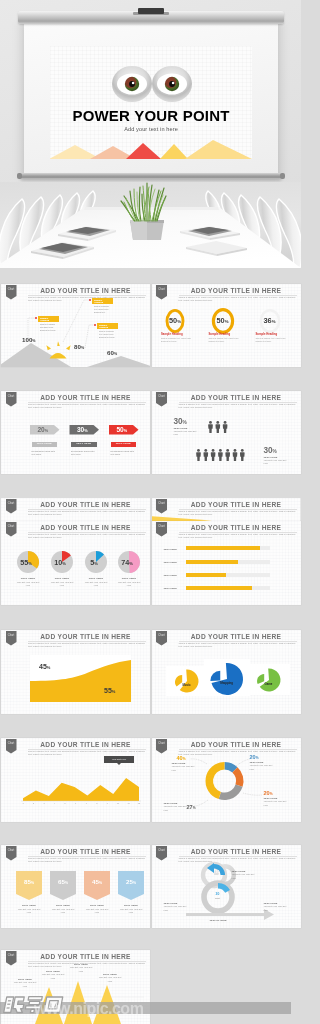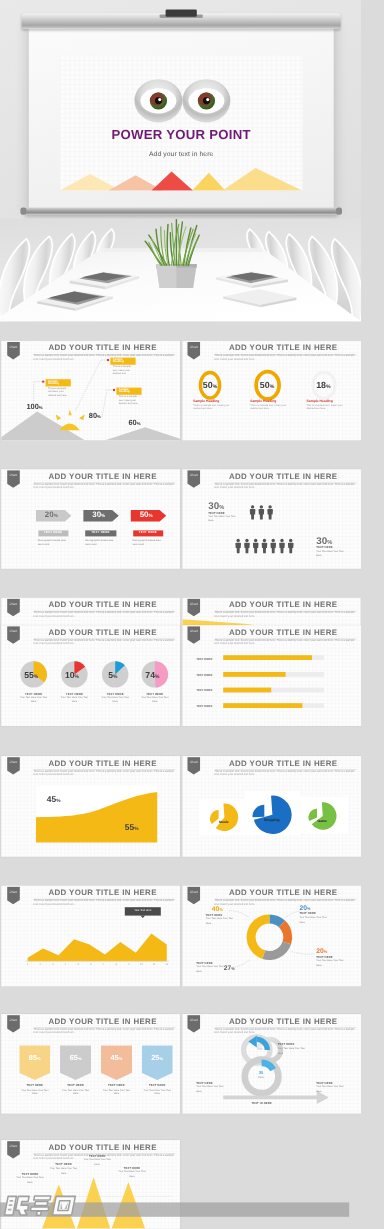--- a/index.html
+++ b/index.html
@@ -30,21 +30,21 @@
   .scr-bot-cap{position:absolute;top:173px;width:5px;height:6px;border-radius:2px;background:#8b8b8b;}
 
   
   .hero-slide{position:absolute;left:26px;top:23px;width:202px;height:113px;
         background:#fcfcfc;overflow:hidden;}
   .hero-slide .grid{position:absolute;inset:0;
         background-image:linear-gradient(to right,rgba(0,0,0,0.018) 1px,transparent 1px),
                          linear-gradient(to bottom,rgba(0,0,0,0.018) 1px,transparent 1px);
         background-size:4px 4px;}
   .hero-title{position:absolute;left:0;top:61px;width:202px;text-align:center;
-        font-size:11px;font-weight:bold;color:#701a75;letter-spacing:0.2px;}
+        font-size:15px;font-weight:bold;color:#000000;letter-spacing:0.2px;}
   .hero-sub{position:absolute;left:0;top:80px;width:202px;text-align:center;
         font-size:5.6px;color:#555;letter-spacing:0.1px;}
   .eyes{position:absolute;left:0;top:14px;width:202px;height:48px;}
 
   
   .room{position:absolute;left:0;top:182px;width:301px;height:86px;overflow:hidden;}
   
   .slide{position:absolute;background:#fdfdfd;overflow:hidden;
          box-shadow:0 0 0 0.5px rgba(0,0,0,0.04);}
   .slide .g{position:absolute;inset:0;
@@ -320,21 +320,21 @@
   <div class="ring-body" style="left:9.5px;top:52.5px;width:34px">This is a sample text. Insert your desired text here.</div>
   <svg style="position:absolute;left:57.0px;top:22px" width="28" height="30" viewBox="0 0 28 30">
     <ellipse cx="14" cy="15" rx="9.6" ry="11.4" fill="none" stroke="#f0a800" stroke-width="3.1"></ellipse>
   </svg>
   <div class="num" style="position:absolute;left:59.0px;top:32px;width:24px;text-align:center;font-size:7.4px"><span>50</span><span class="u">%</span></div>
   <div class="ring-head" style="left:57.0px;top:48px;width:34px">Sample Heading</div>
   <div class="ring-body" style="left:57.0px;top:52.5px;width:34px">This is a sample text. Insert your desired text here.</div>
   <svg style="position:absolute;left:104.0px;top:22px" width="28" height="30" viewBox="0 0 28 30">
     <ellipse cx="14" cy="15" rx="9.2" ry="10.8" fill="none" stroke="#f2f2f2" stroke-width="2.6"></ellipse>
   </svg>
-  <div class="num" style="position:absolute;left:106.0px;top:32px;width:24px;text-align:center;font-size:7.4px"><span>18</span><span class="u">%</span></div>
+  <div class="num" style="position:absolute;left:106.0px;top:32px;width:24px;text-align:center;font-size:7.4px"><span>36</span><span class="u">%</span></div>
   <div class="ring-head" style="left:104.0px;top:48px;width:34px">Sample Heading</div>
   <div class="ring-body" style="left:104.0px;top:52.5px;width:34px">This is a sample text. Insert your desired text here.</div>
 </div>
 <div class="slide" style="left:1px;top:391px;width:149px;height:83px;">
   <div class="g"></div>
   <div class="badge">Chart</div>
   <div class="s-title">ADD YOUR TITLE IN HERE</div>
   <div class="s-rule"></div>
   <div class="s-body">This is a sample text. Insert your desired text here. This is a dummy text, enter your own text here. This is a sample text. Insert your desired text here.</div>
   <svg style="position:absolute;left:0;top:0" width="149" height="83" viewBox="0 0 149 83">
@@ -661,13 +661,14 @@
       <path d="M46.5 4 h16 v15.5 h-16 z M50.2 7.7 h8.6 v8.1 h-8.6 z"></path>
     </g>
     <g fill="#b0b0b0" transform="skewX(-11)">
       <rect x="8.5" y="7" width="3" height="1.5"></rect>
       <rect x="8.5" y="10.6" width="3" height="1.5"></rect>
       <rect x="8.5" y="14.2" width="3" height="1.5"></rect>
       <path d="M51.6 8.8 l2.1 5.8 h-1.6 z"></path>
       <path d="M57.4 8.8 l-1.7 5.8 h1.6 z"></path>
     </g>
   </svg>
+  <div class="wm-site">www.nipic.com</div>
 </div>
 
 </body></html>

